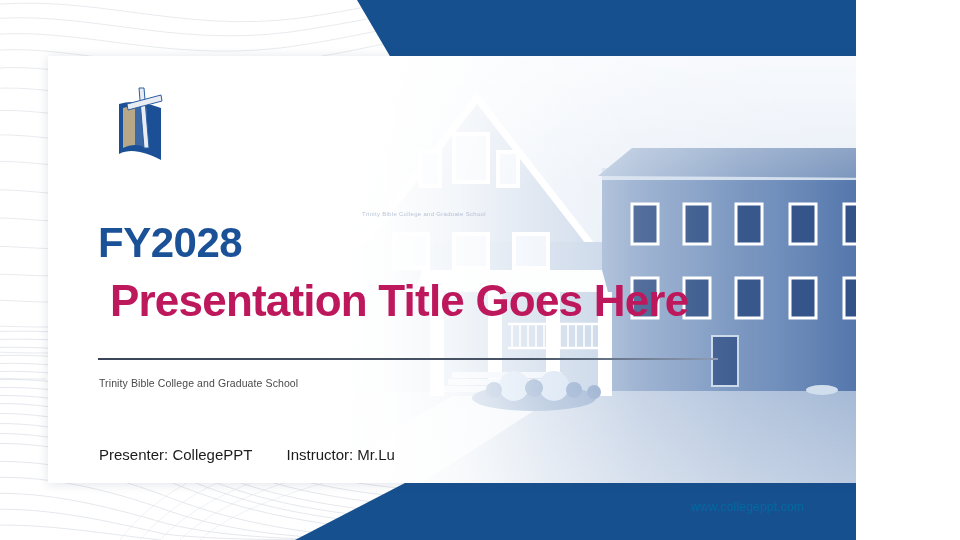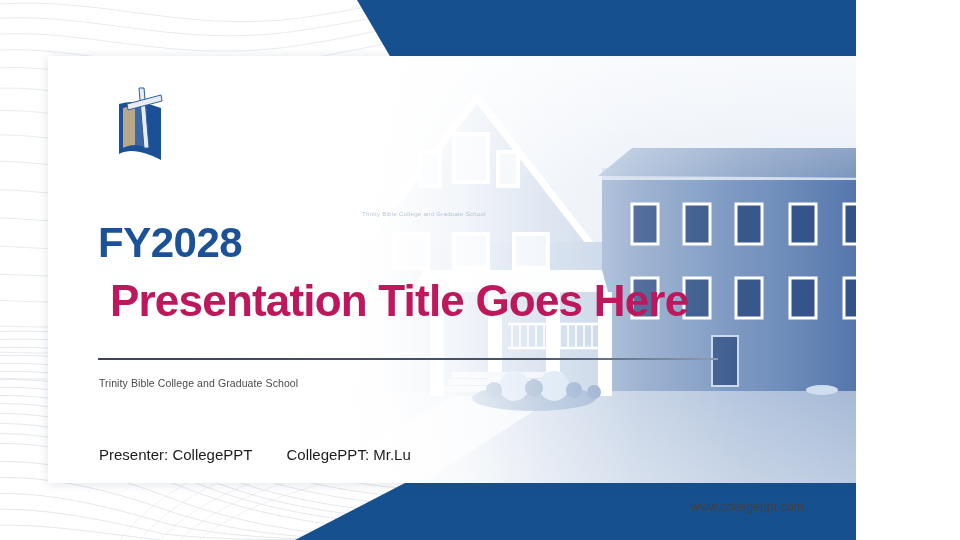--- a/index.html
+++ b/index.html
@@ -99,21 +99,21 @@
   .credits {
     position:absolute; left:51px; top:390px;
     font-size:15px; color:#1c1c1c; white-space:nowrap;
   }
   .credits .lbl { font-weight:normal; }
   .credits .gap { display:inline-block; width:26px; }
 
   
   .url {
     position:absolute; right:52px; top:500px;
-    font-size:12px; color:#404040; letter-spacing:.2px;
+    font-size:12px; color:#0369a1; letter-spacing:.2px;
   }
 </style>
 </head>
 <body>
 
 <div id="slide">
 
   <svg class="topo" viewBox="0 0 960 540" preserveAspectRatio="none">
     <g fill="none" stroke="#d9dde3" stroke-width="0.7" opacity="0.85">
       <path d="M-20,6 C90,-8 180,34 300,18 C360,10 410,-4 470,-10"></path>
@@ -288,19 +288,19 @@
 
     <div class="fy">FY2028</div>
     <div class="maintitle">Presentation Title Goes Here</div>
     <div class="rule"></div>
     <div class="subtitle">Trinity Bible College and Graduate School</div>
 
     <div class="credits">
       <span class="lbl">Presenter:</span>
       <span>CollegePPT</span>
       <span class="gap"></span>
-      <span class="lbl">CollegePPT:</span>
+      <span class="lbl">Instructor:</span>
       <span>Mr.Lu</span>
     </div>
   </div>
 
   <div class="url">www.collegeppt.com</div>
 </div>
 
 </body></html>

